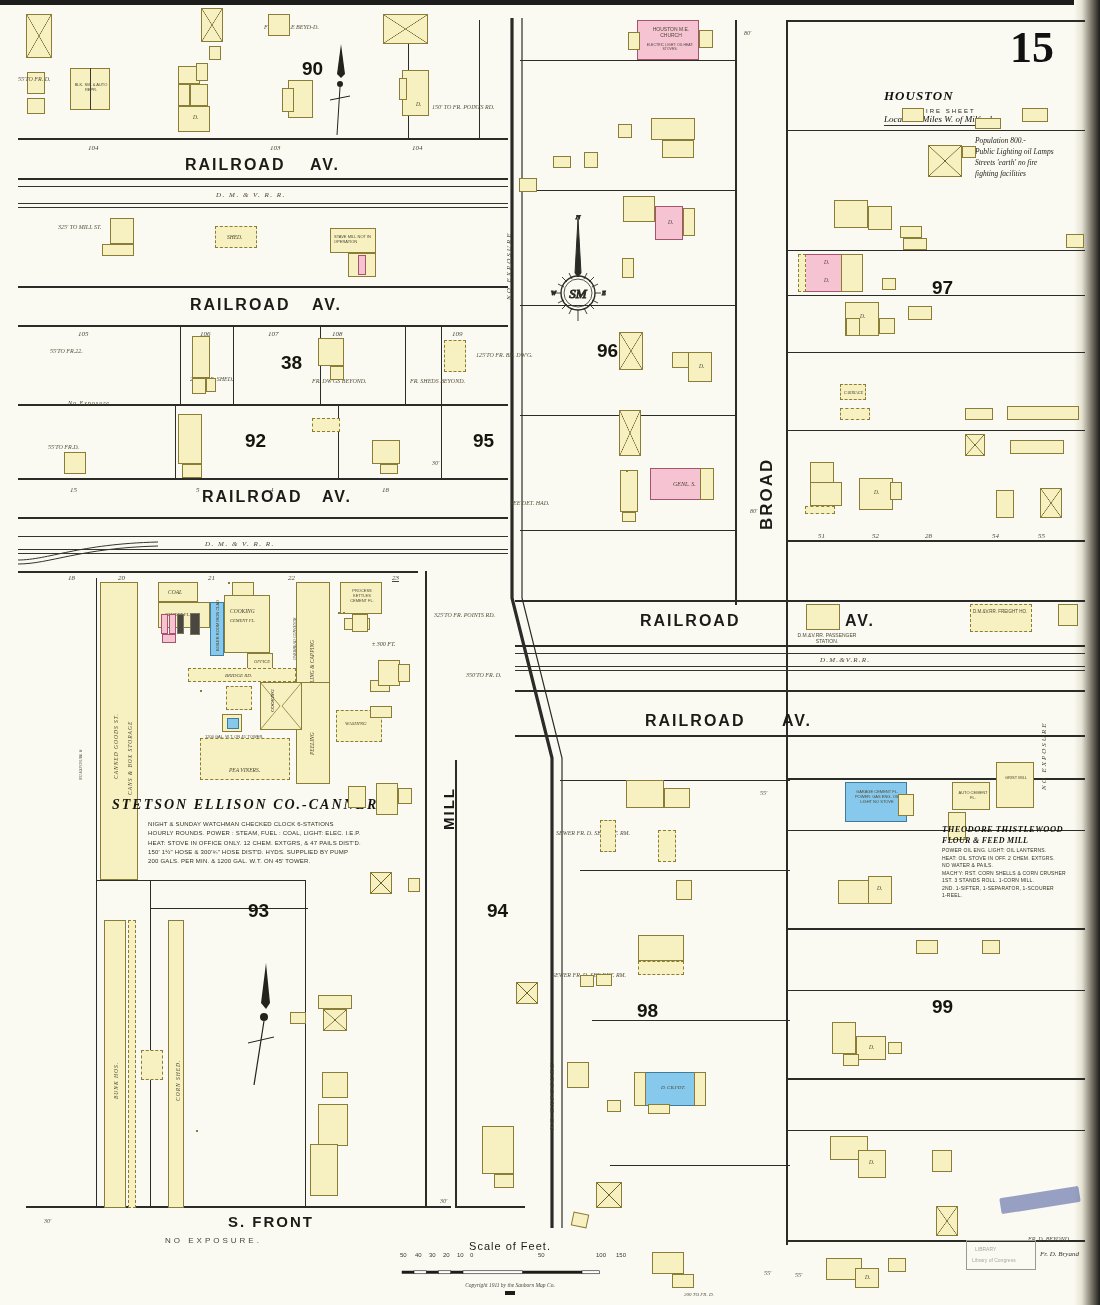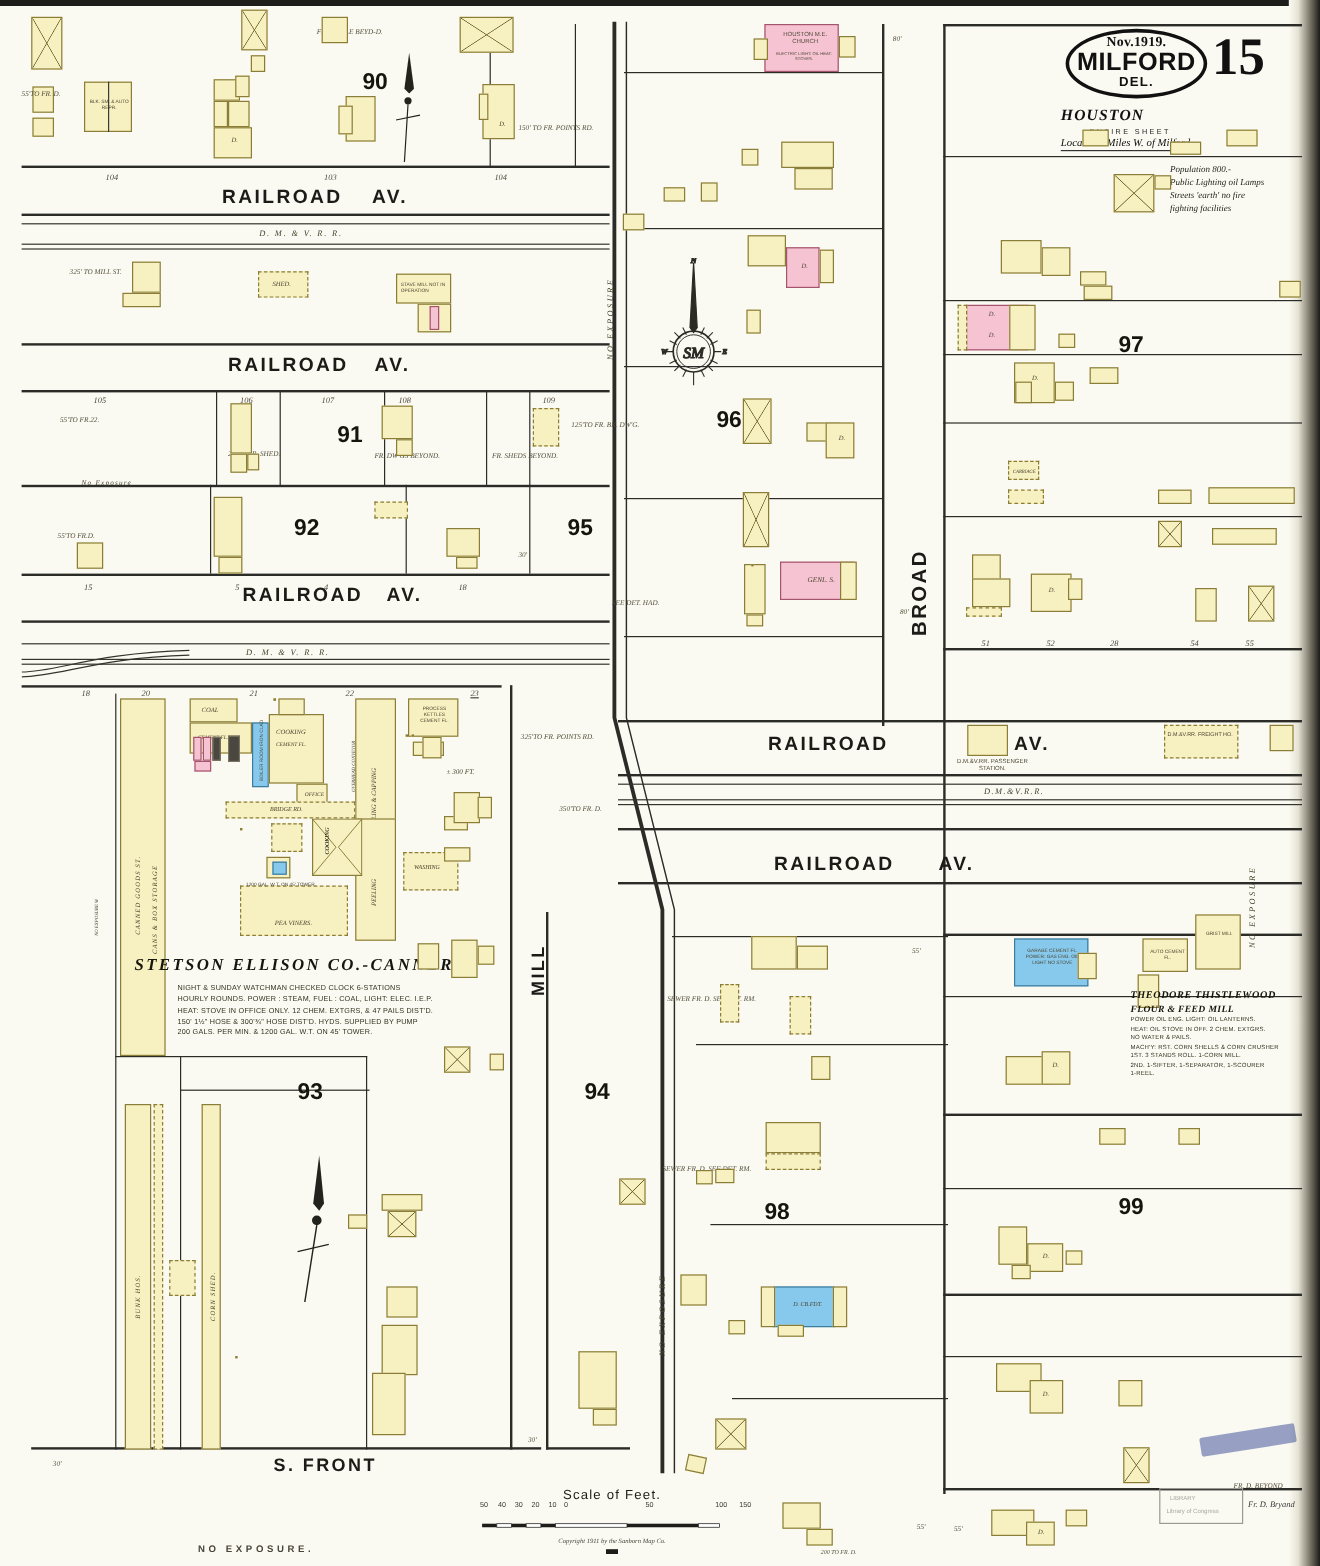--- a/index.html
+++ b/index.html
@@ -61,26 +61,20 @@
   .arrow{position:absolute;}
 </style>
 </head>
 <body>
 
 <div id="sheet">
   <div id="paper"></div>
   <div id="edgeTop"></div>
   <div id="edgeRight"></div>
 
-  <div id="titlebox">
-    <div id="ellipse"></div>
-    <div id="t-nov">Nov.1919.</div>
-    <div id="t-mil">MILFORD</div>
-    <div id="t-del">DEL.</div>
-  </div>
   <div id="sheetno">15</div>
   <div id="townname">HOUSTON</div>
   <div id="entire">ENTIRE  SHEET</div>
   <div id="located">Located 4 Miles W. of Milford.</div>
   <div id="popnote">Population 800.-
 Public Lighting oil Lamps
 Streets 'earth' no fire
 fighting facilities</div>
 
   <div class="bld" style="left:975px;top:118px;width:26px;height:11px;"></div>
@@ -208,27 +202,27 @@
   <div class="street" style="left:640px;top:612px;font-size:16px;"><span>RAILROAD</span></div>
   <div class="street" style="left:845px;top:612px;font-size:16px;"><span>AV.</span></div>
   <div class="street" style="left:645px;top:712px;font-size:16px;"><span>RAILROAD</span></div>
   <div class="street" style="left:782px;top:712px;font-size:16px;"><span>AV.</span></div>
   <div class="street" style="left:228px;top:1213px;font-size:15px;"><span>S. FRONT</span></div>
   <div class="street vert" style="left:757px;top:530px;font-size:17px;transform:rotate(-90deg);"><span>BROAD</span></div>
   <div class="street vert" style="left:440px;top:830px;font-size:15px;transform:rotate(-90deg);"><span>MILL</span></div>
   <div class="dimlbl" style="left:750px;top:508px;">80'</div>
 
   <div class="tinyi" style="left:68px;top:400px;font-size:6px;letter-spacing:1px;">No Exposure</div>
-  <div class="street" style="left:165px;top:1286px;font-size:8px;font-weight:bold;letter-spacing:3px;color:#4a4538;">NO   EXPOSURE.</div>
+  <div class="street" style="left:165px;top:1236px;font-size:8px;font-weight:normal;letter-spacing:3px;color:#4a4538;">NO   EXPOSURE.</div>
   <div class="tinyi vert" style="left:505px;top:300px;font-size:7px;letter-spacing:2px;transform:rotate(-90deg);">NO EXPOSURE</div>
   <div class="tinyi vert" style="left:548px;top:1130px;font-size:7px;letter-spacing:2px;transform:rotate(-90deg);">NO EXPOSURE</div>
   <div class="tinyi vert" style="left:1040px;top:790px;font-size:7px;letter-spacing:2px;transform:rotate(-90deg);">NO EXPOSURE</div>
 
   <div class="blocknum" style="left:302px;top:58px;">90</div>
-  <div class="blocknum" style="left:281px;top:352px;">91</div>
+  <div class="blocknum" style="left:281px;top:352px;">38</div>
   <div class="blocknum" style="left:245px;top:430px;">92</div>
   <div class="blocknum" style="left:248px;top:900px;">93</div>
   <div class="blocknum" style="left:487px;top:900px;">94</div>
   <div class="blocknum" style="left:473px;top:430px;">95</div>
   <div class="blocknum" style="left:597px;top:340px;">96</div>
   <div class="blocknum" style="left:932px;top:277px;">97</div>
   <div class="blocknum" style="left:637px;top:1000px;">98</div>
   <div class="blocknum" style="left:932px;top:996px;">99</div>
 
   <div class="lotnum" style="left:88px;top:144px;">104</div>

